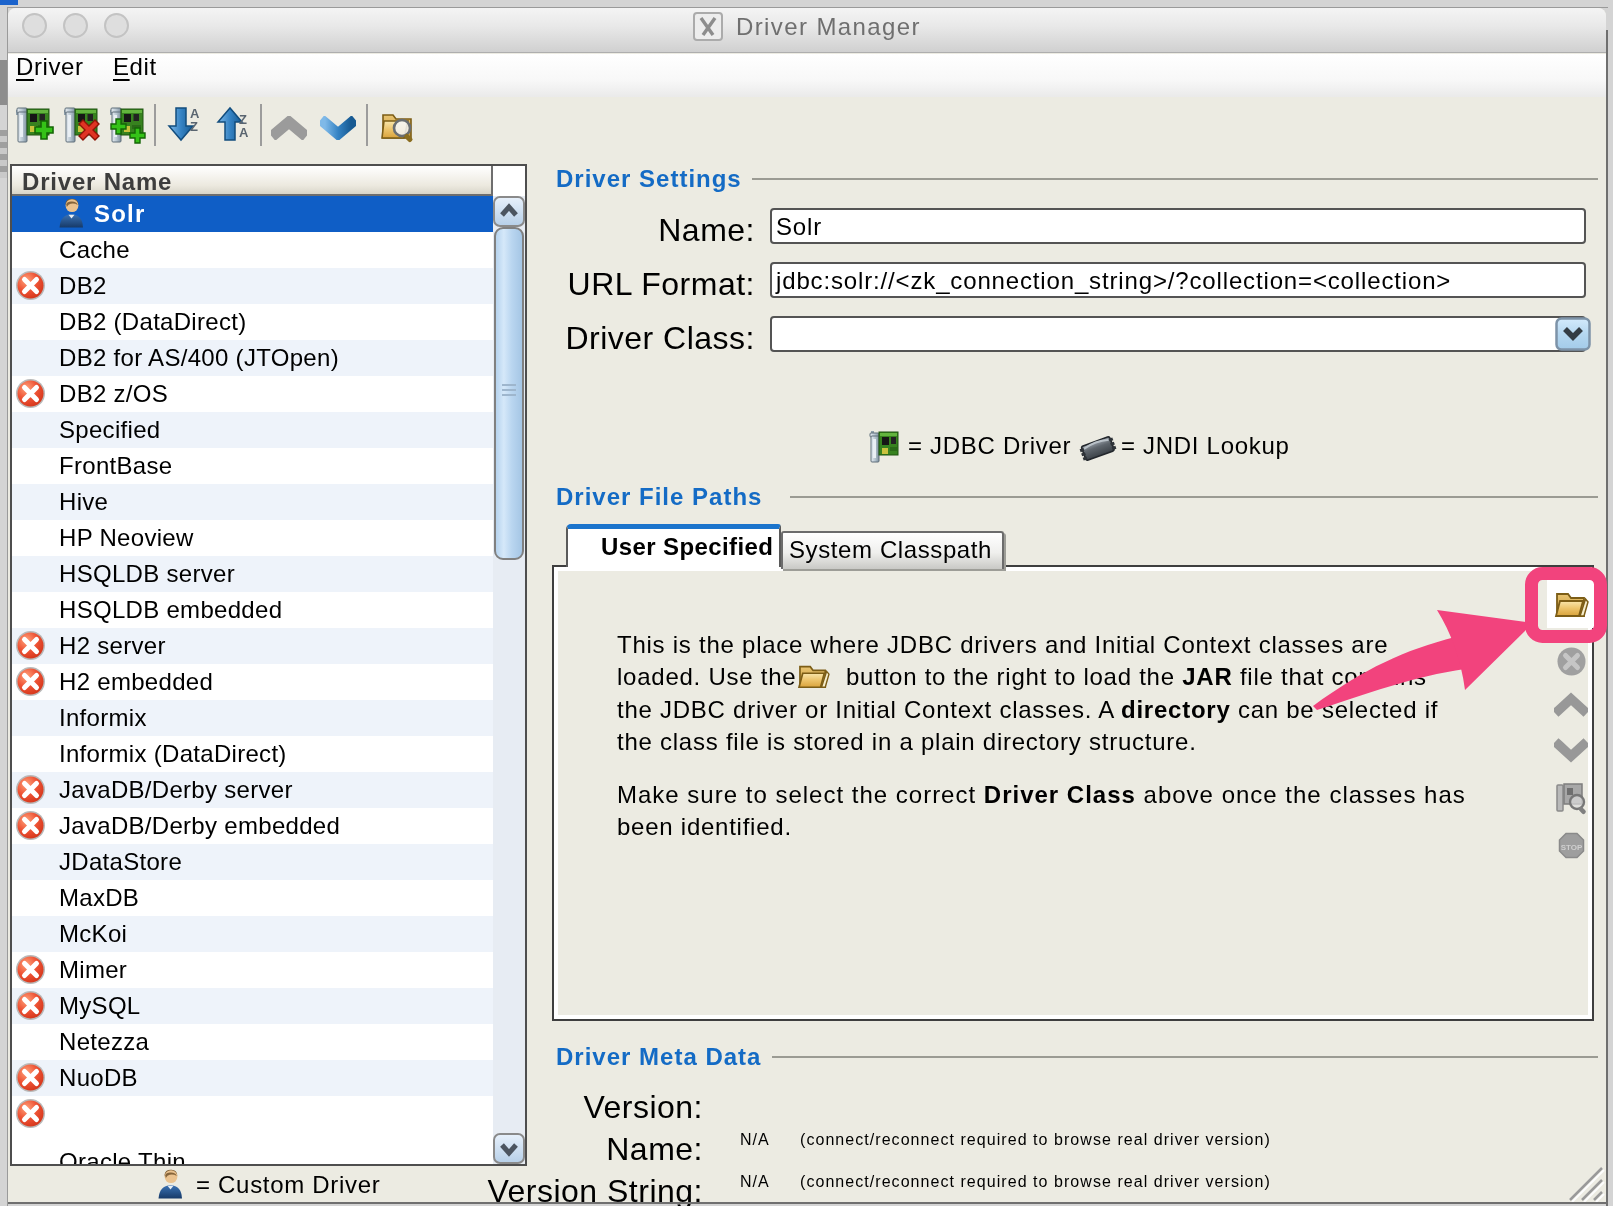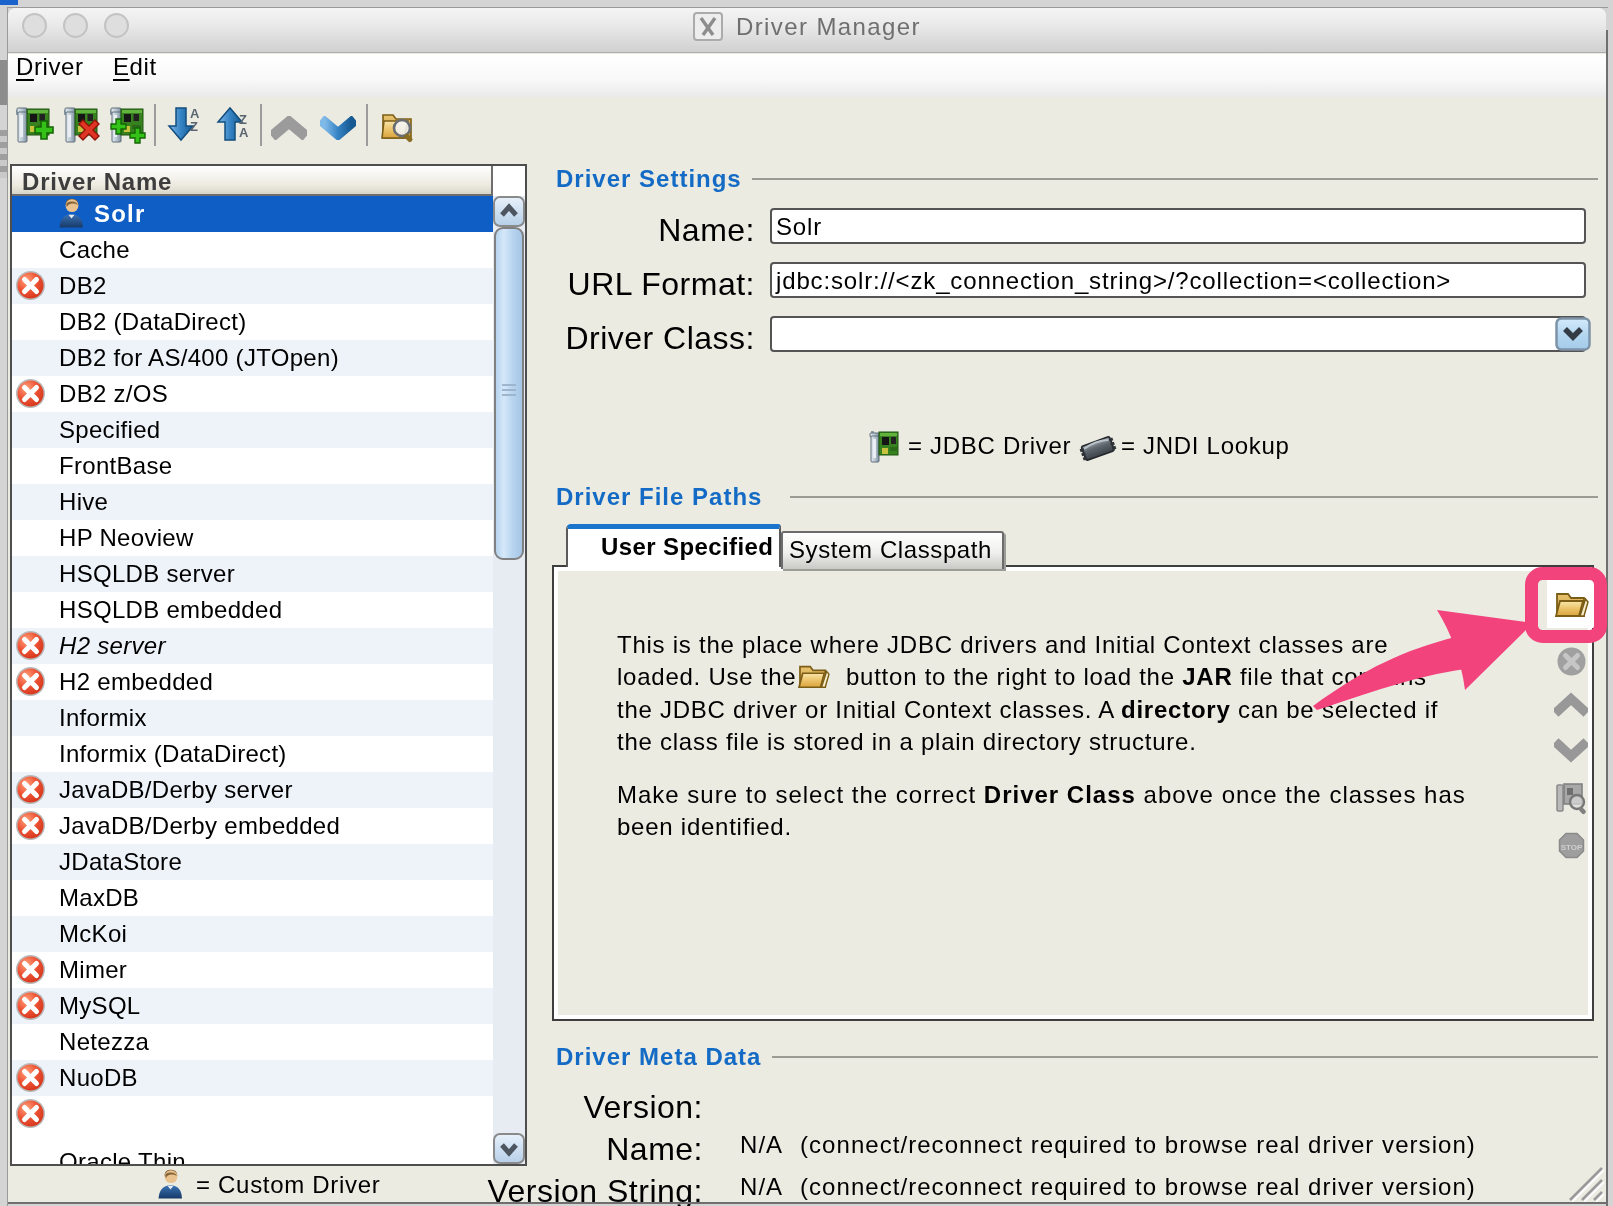--- a/index.html
+++ b/index.html
@@ -46,21 +46,21 @@
   #tab1 span{position:absolute;left:33px;top:4px;font-size:24px;font-weight:bold;color:#000;letter-spacing:0.4px;}
   #tab2{position:absolute;left:773px;top:523px;width:219px;height:36px;
        background:linear-gradient(#ffffff,#efefed 55%,#c9c9c5);
        border:2px solid #6c6c6c;border-bottom:none;border-radius:3px 3px 0 0;z-index:2;
        box-shadow:2px 2px 0 #9d9d97;}
   #tab2 span{position:absolute;left:6px;top:3px;font-size:24px;color:#000;letter-spacing:0.6px;}
   #tabpanel{position:absolute;left:544px;top:557px;width:1038px;height:452px;
        border:2px solid #3e3e3e;background:#fff;z-index:1;}
   #tabpanel .inner{position:absolute;left:4px;top:4px;right:4px;bottom:4px;background:#ecebe2;}
   .infoline{position:absolute;left:609px;font-size:24px;color:#000;letter-spacing:0.75px;white-space:pre;z-index:4;}
-  .metaval{position:absolute;font-size:24px;color:#000;letter-spacing:1.05px;white-space:pre;}
+  .metaval{position:absolute;font-size:16px;color:#000;letter-spacing:1.05px;white-space:pre;}
 </style>
 </head>
 <body>
 <svg width="0" height="0" style="position:absolute">
 <defs>
 <radialGradient id="gradRed" cx="0.35" cy="0.3" r="0.9">
 <stop offset="0" stop-color="#ffa37c"></stop>
         <stop offset="0.45" stop-color="#ee5335"></stop>
         <stop offset="1" stop-color="#ca2a10"></stop>
 </radialGradient>
@@ -244,21 +244,21 @@
         </div>
 <div class="row ">
           <span class="txt" style="left:47px;">HSQLDB embedded</span>
         </div>
 <div class="row alt">
           <span class="ricon"><svg width="31" height="31" viewBox="0 0 31 31">
               <circle cx="15.5" cy="15.5" r="14.5" fill="#b9b9b9"></circle>
 <circle cx="15.5" cy="15.5" r="13" fill="url(#gradRed)"></circle>
 <path d="M9.5 9.5 L21.5 21.5 M21.5 9.5 L9.5 21.5" stroke="#ffffff" stroke-width="5" stroke-linecap="round"></path>
 </svg></span>
-          <span class="txt" style="left:47px;font-style:italic;">H2 server</span>
+          <span class="txt" style="left:47px;">H2 server</span>
         </div>
 <div class="row ">
           <span class="ricon"><svg width="31" height="31" viewBox="0 0 31 31">
               <circle cx="15.5" cy="15.5" r="14.5" fill="#b9b9b9"></circle>
 <circle cx="15.5" cy="15.5" r="13" fill="url(#gradRed)"></circle>
 <path d="M9.5 9.5 L21.5 21.5 M21.5 9.5 L9.5 21.5" stroke="#ffffff" stroke-width="5" stroke-linecap="round"></path>
 </svg></span>
           <span class="txt" style="left:47px;">H2 embedded</span>
         </div>
 <div class="row alt">

